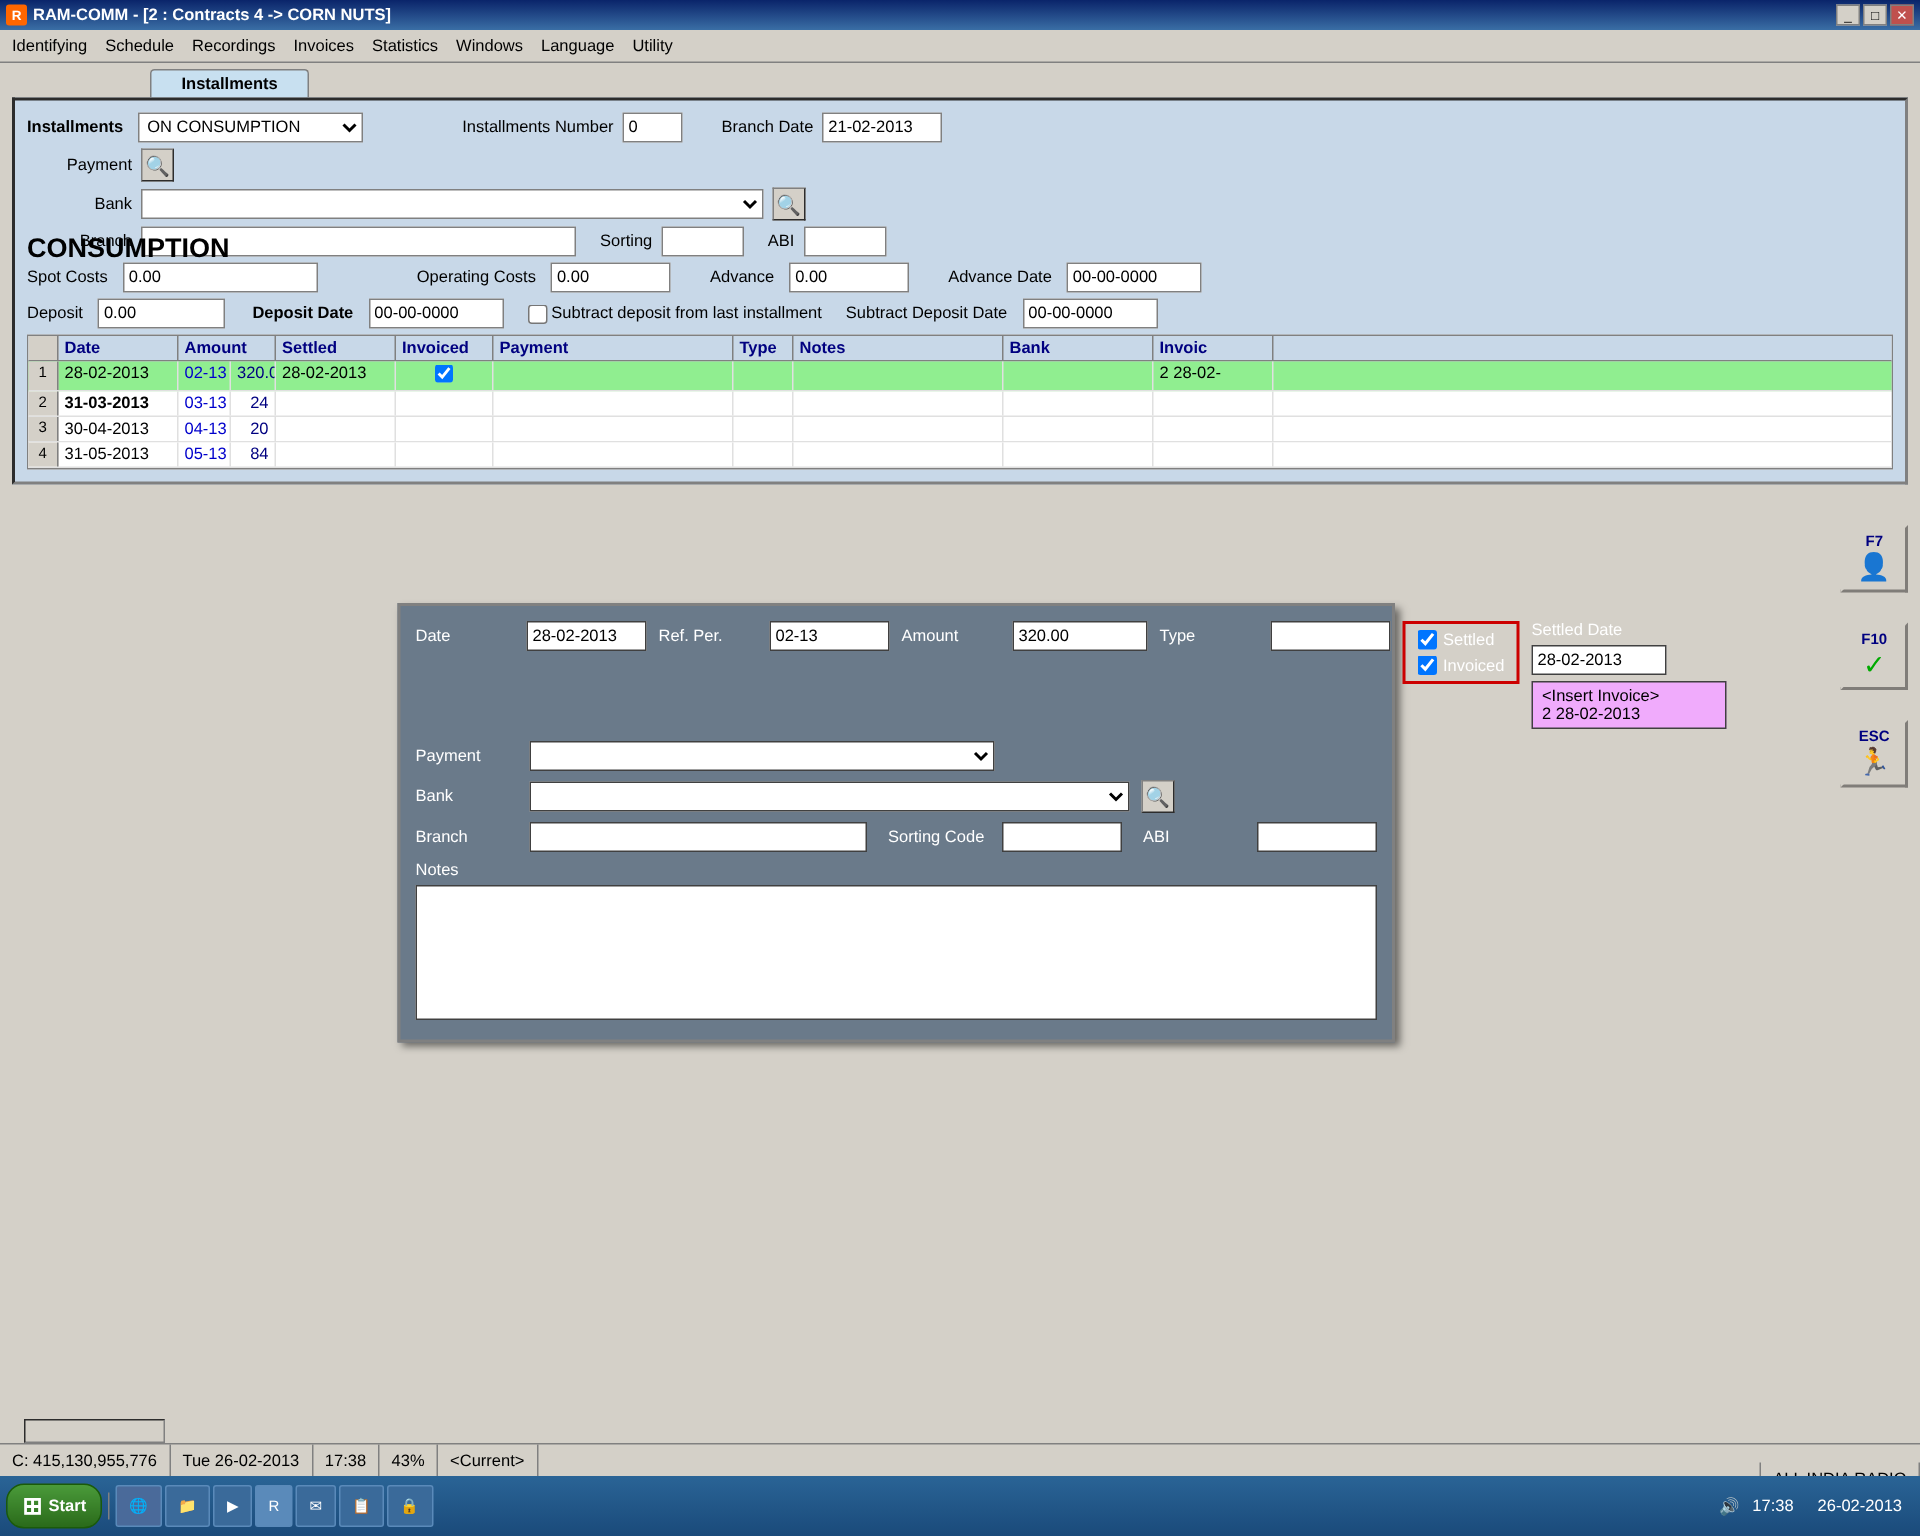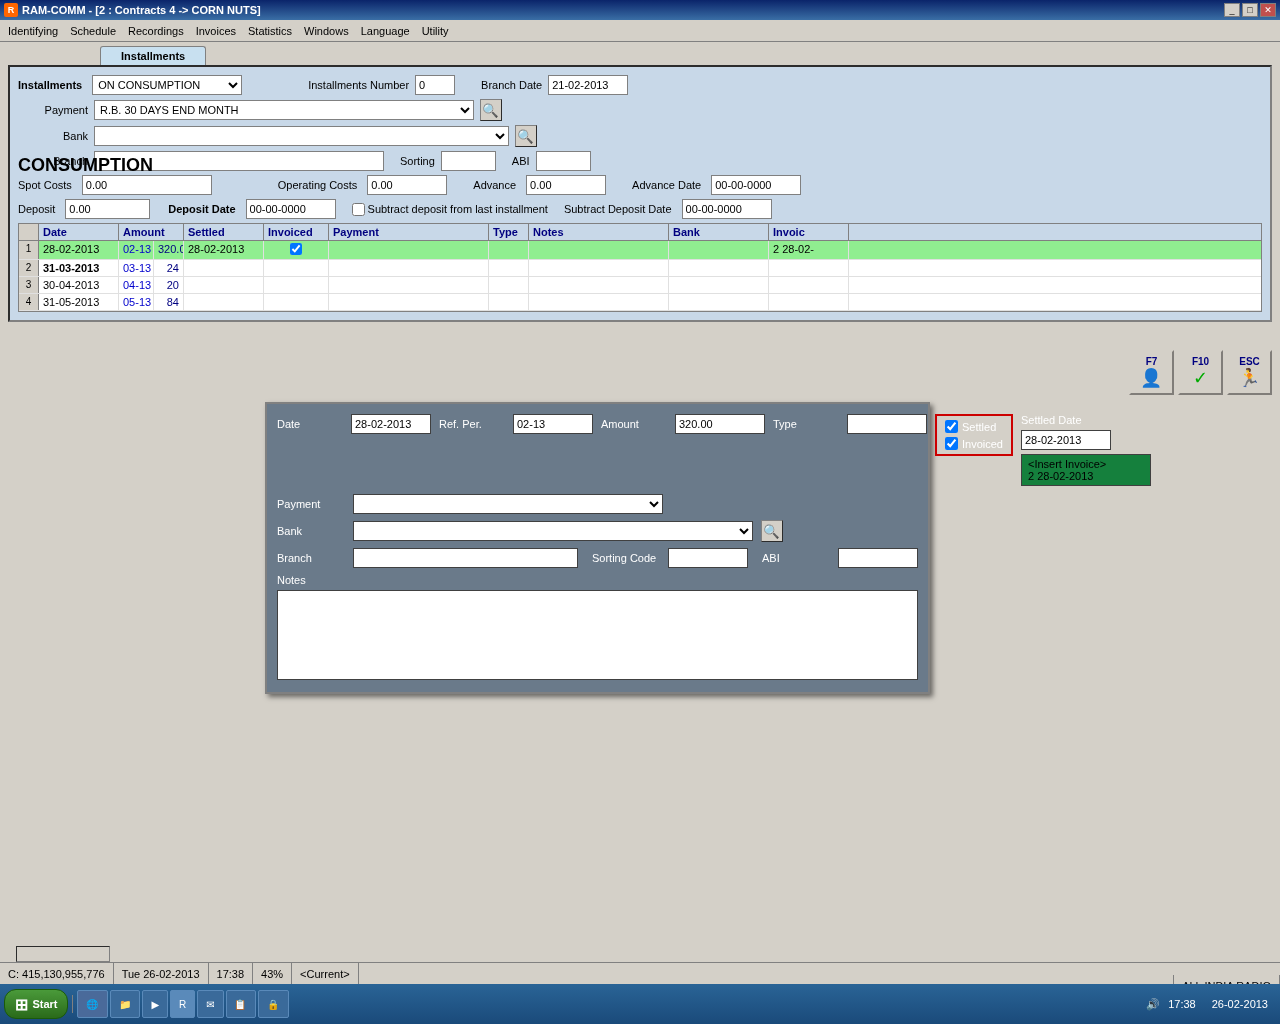--- a/index.html
+++ b/index.html
@@ -44,38 +44,38 @@
     .panel-label { color: white; font-size: 11px; min-width: 70px; }
     .panel-input { background: white; border: 1px solid #404040; height: 20px; padding: 1px 3px; font-size: 11px; }
     .panel-input-sm { width: 80px; }
     
     
     .checkbox-group { border: 2px solid #cc0000; padding: 4px 8px; display: flex; flex-direction: column; gap: 4px; }
     .checkbox-item { display: flex; align-items: center; gap: 4px; color: white; font-size: 11px; }
     
     
     .settled-section { display: flex; flex-direction: column; gap: 4px; }
-    .invoice-box { background: #15803d; border: 1px solid #404040; padding: 3px 6px; font-size: 11px; min-width: 130px; }
+    .invoice-box { background: #f0abfc; border: 1px solid #404040; padding: 3px 6px; font-size: 11px; min-width: 130px; }
     
     
     .notes-area { background: white; border: 1px solid #404040; width: 100%; height: 90px; resize: none; font-size: 11px; padding: 3px; }
     
     
     .status-bar { position: absolute; bottom: 40px; left: 0; right: 0; height: 22px; background: #d4d0c8; border-top: 1px solid #808080; display: flex; align-items: center; font-size: 11px; }
     .status-item { padding: 0 8px; border-right: 1px solid #808080; height: 100%; display: flex; align-items: center; }
     
     
     .taskbar { position: absolute; bottom: 0; left: 0; right: 0; height: 40px; background: linear-gradient(to bottom, #2a6496, #1a4a7a); display: flex; align-items: center; padding: 0 4px; gap: 2px; }
     .start-btn { background: linear-gradient(to bottom, #4a9a3a, #2a6a1a); border-radius: 12px; padding: 2px 10px; color: white; font-size: 11px; font-weight: bold; display: flex; align-items: center; gap: 4px; height: 30px; cursor: pointer; border: 1px solid #1a5a0a; }
     .taskbar-item { background: #3a6a9a; border: 1px solid #5a8aba; border-radius: 2px; padding: 2px 8px; color: white; font-size: 10px; height: 28px; display: flex; align-items: center; cursor: pointer; }
     .taskbar-item.active { background: #5a8aba; }
     .sys-tray { margin-left: auto; display: flex; align-items: center; gap: 8px; color: white; font-size: 11px; padding-right: 8px; }
     
     
-    .side-buttons { position: absolute; right: 8px; top: 350px; display: flex; flex-direction: row; gap: 4px; }
+    .side-buttons { position: absolute; right: 8px; top: 350px; display: flex; flex-direction: column; gap: 20px; }
     .side-btn { width: 45px; height: 45px; display: flex; flex-direction: column; align-items: center; justify-content: center; border: 2px outset #d4d0c8; background: #d4d0c8; cursor: pointer; font-size: 10px; }
     .side-btn-label { font-size: 10px; font-weight: bold; color: #000080; }
     
     .separator { width: 1px; background: #808080; height: 18px; margin: 0 2px; }
     
     .checkboxes-row { display: flex; align-items: center; gap: 14px; margin-bottom: 4px; }
     .checkbox-label { display: flex; align-items: center; gap: 3px; font-size: 11px; }
     
     .consumption-label { font-size: 18px; font-weight: bold; color: #000; }
   </style>
@@ -117,23 +117,20 @@
       <option>ON CONSUMPTION</option>
     </select>
     <span style="margin-left:60px;">Installments Number</span>
     <input class="form-input" style="width: 40px;" value="0">
     <span style="margin-left:20px;">Branch Date</span>
     <input class="form-input" style="width: 80px;" value="21-02-2013">
   </div>
 
   <div class="form-row">
     <span class="form-label">Payment</span>
-    <select class="form-select form-input-wide">
-      <option>R.B. 30 DAYS END MONTH</option>
-    </select>
     <button style="width:22px; height:22px; background:#d4d0c8; border:1px outset #808080; cursor:pointer;">🔍</button>
   </div>
 
   <div class="form-row">
     <span class="form-label">Bank</span>
     <select class="form-select" style="width:415px;">
       <option value=""></option>
     </select>
     <button style="width:22px; height:22px; background:#d4d0c8; border:1px outset #808080; cursor:pointer;">🔍</button>
   </div>

